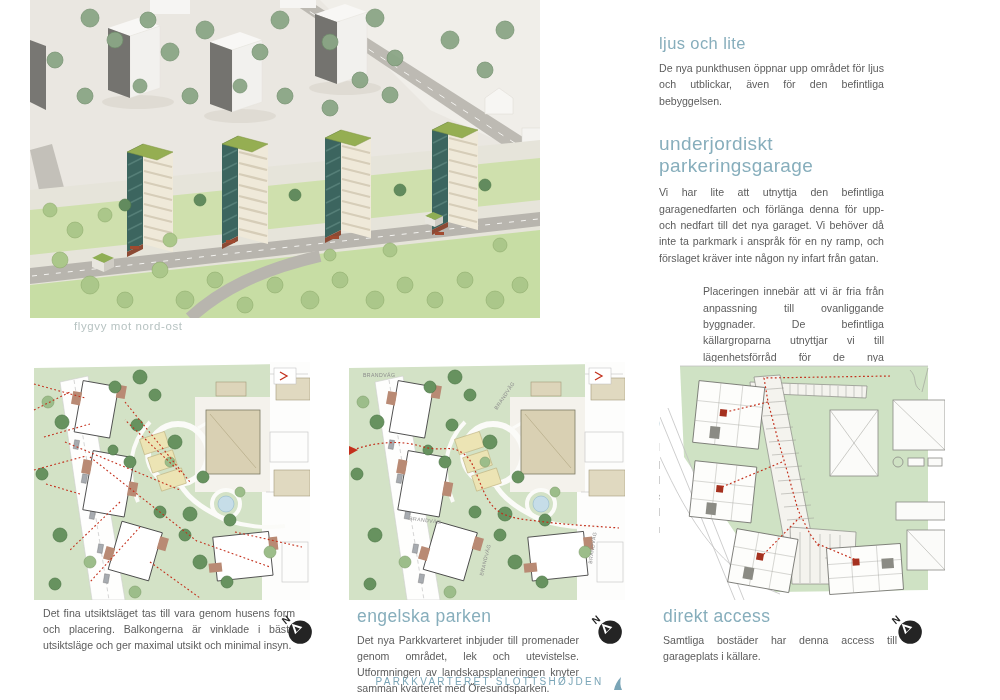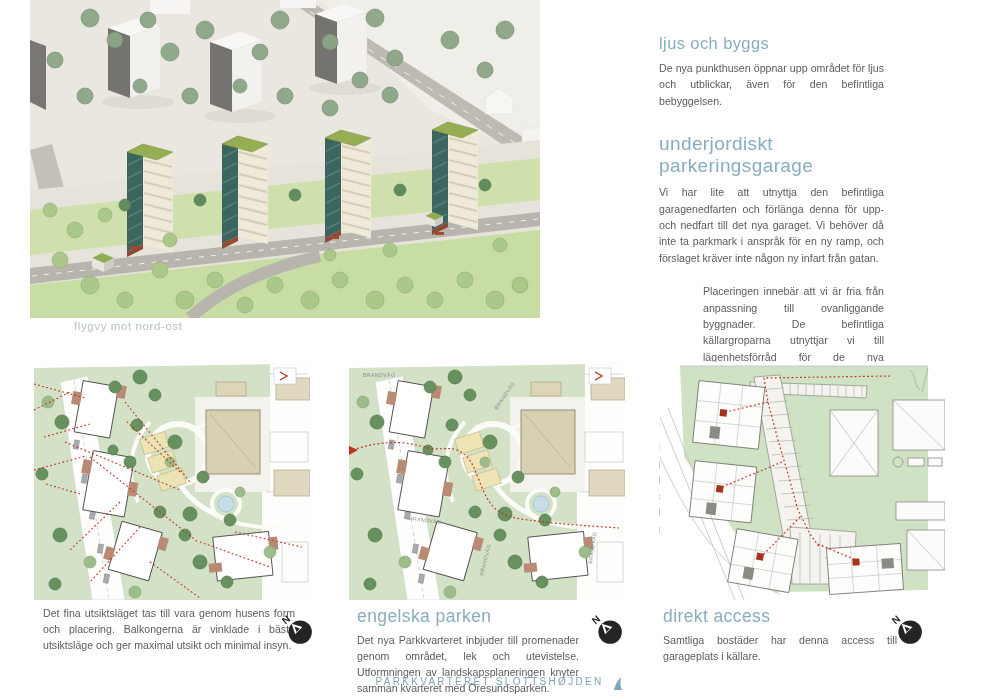--- a/index.html
+++ b/index.html
@@ -193,21 +193,21 @@
           <rect x="196" y="240" width="9" height="3"></rect>
         <rect x="300" y="236" width="9" height="3"></rect>
           <rect x="405" y="232" width="9" height="3"></rect>
       </g>
     </svg>
     <div class="hero-caption">flygvy mot nord-ost</div>
   </div>
 
   <div class="text-col">
     <section>
-      <h2 class="sz-sm">ljus och byggs</h2>
+      <h2 class="sz-sm">ljus och lite</h2>
       <p>De nya punkthusen öppnar upp området för ljus och utblickar, även för den befintliga bebyggelsen.</p>
     </section>
     <section>
       <h2 class="sz-lg">underjordiskt parkeringsgarage</h2>
       <p>Vi har lite att utnyttja den befintliga garagenedfarten och förlänga denna för upp- och nedfart till det nya garaget. Vi behöver då inte ta parkmark i anspråk för en ny ramp, och förslaget kräver inte någon ny infart från gatan.</p>
       <p style="margin-top:17px;margin-left:44px;">Placeringen innebär att vi är fria från anpassning till ovanliggande byggnader. De befintliga källargroparna utnyttjar vi till lägenhetsförråd för de nya bostäderna.</p>
     </section>
     <section style="margin-top:31px;">
       <h2 class="sz-sm">gröna tak</h2>
       <p>De små fristående husen för restavfall är placerade lite som grindstugor utmed gatan. De byggs av betongelement som avfärgas med silikatfärg i kulör samstämda med bostadshusen. Taken är "gröna tak" belagda med sedum.</p>

